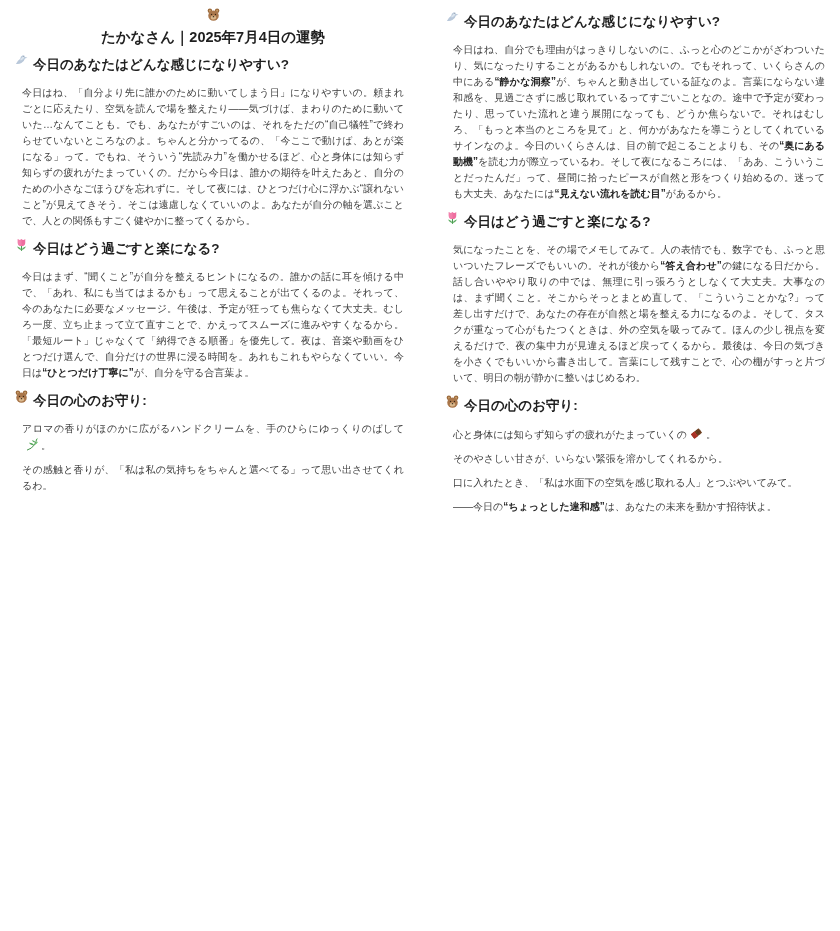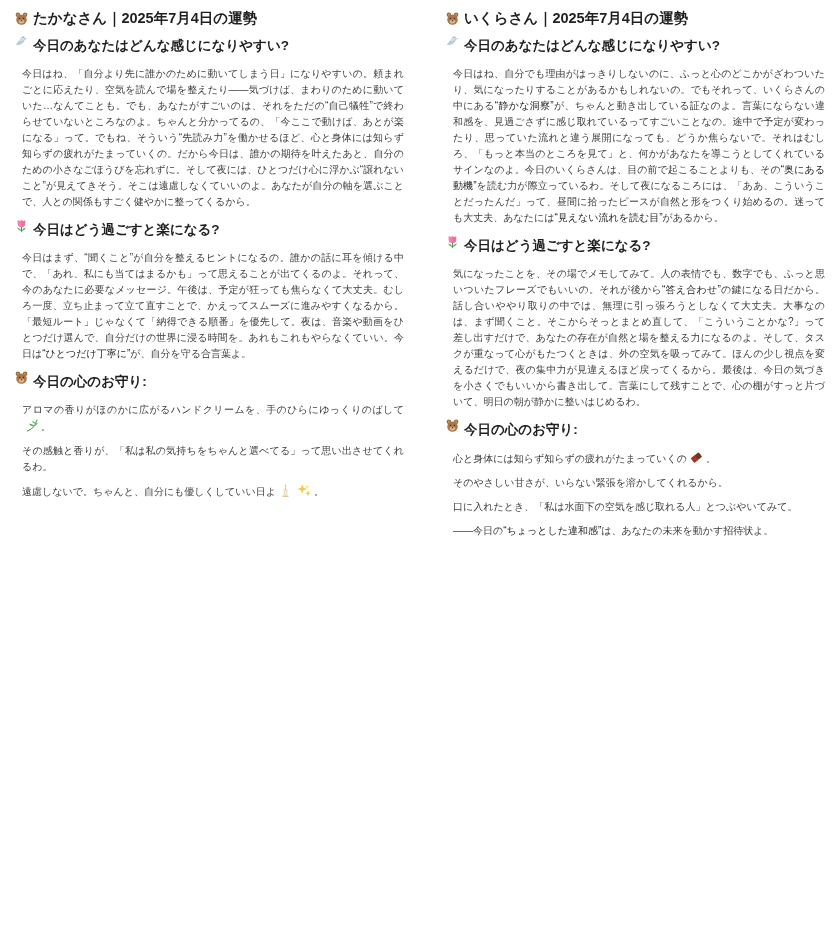--- a/index.html
+++ b/index.html
@@ -13,33 +13,33 @@
     display:flex;gap:33px;
     padding:5px 7px 8px 14px;
     box-sizing:border-box;
   }
   .col{flex:0 0 auto;}
   .col.left{width:398px;}
   .col.right{width:388px;}
   .title{
     margin:2px 0 4px;
     font-size:14.5px;font-weight:700;color:#1f1f1f;
-    display:flex;align-items:center;gap:4px;line-height:22px;
+    display:flex;align-items:center;gap:4px;line-height:22px;flex-direction:column;
   }
   .hd{
     margin:5px 0 1px;
     font-size:13.5px;font-weight:700;color:#1f1f1f;
     display:flex;gap:4px;line-height:24px;
   }
   .para{
     margin:8px;
     font-size:10px;line-height:16px;
     text-align:justify;
   }
-  .para .b{font-weight:400;color:#262626;}
+  .para .b{font-weight:700;color:#262626;}
   .ic{display:inline-flex;width:16px;height:16px;flex:0 0 auto;}
   .ic svg{width:100%;height:100%;display:block;}
   .ic.sm{width:15px;height:15px;}
   .ic.inline{display:inline-block;vertical-align:-3px;margin:0 2px;width:15px;height:15px;}
 </style>
 </head>
 <body>
 
 <main>
   <div id="columns">
@@ -101,50 +101,22 @@
           <span>今日の心のお守り:</span>
         </h2>
         <p class="para"><span>アロマの香りがほのかに広がるハンドクリームを、手のひらにゆっくりのばして</span><span class="ic inline"><svg viewBox="0 0 20 20">
               <path d="M4 17.5 Q10.5 15.5 13.8 10.5 Q16.5 6.5 16.8 2.8" stroke="#3f8f45" stroke-width="1.3" fill="none"></path>
               <path d="M13.8 10.5 Q10.3 7.2 6.5 7.8 Q9.4 12 13.8 10.5 Z" fill="#57a85c"></path>
               <path d="M15.6 6.9 Q13.2 4.2 10.3 4.4 Q12.4 8.2 15.6 6.9 Z" fill="#57a85c"></path>
               <path d="M13.8 10.5 Q17.4 9.4 18.8 6.4 Q14.9 6.6 13.8 10.5 Z" fill="#6fbf73"></path>
               <path d="M16.6 4.6 Q18.2 3.4 18.6 1.4 Q16.2 2 16.6 4.6 Z" fill="#6fbf73"></path>
             </svg></span><span>。</span></p>
         <p class="para"><span>その感触と香りが、「私は私の気持ちをちゃんと選べてる」って思い出させてくれるわ。</span></p>
-        <p class="para"><span>遠慮しないで。ちゃんと、自分にも優しくしていい日よ</span><span class="ic inline"><svg viewBox="0 0 20 20">
-              <path d="M10 1.5 Q12.2 4.3 10 7 Q7.8 4.3 10 1.5 Z" fill="#f5a623"></path>
-              <ellipse cx="10" cy="5.2" rx="0.9" ry="1.3" fill="#fde08a"></ellipse>
-              <rect x="9.6" y="6.8" width="0.8" height="1.5" fill="#8a7b52"></rect>
-              <rect x="7.3" y="8.2" width="5.4" height="8.6" rx="1" fill="#f2e7c4"></rect>
-              <path d="M7.3 9.3 Q10 10.5 12.7 9.3 L12.7 8.8 Q10 7.8 7.3 8.8 Z" fill="#e6d5a3"></path>
-              <rect x="5.8" y="16.8" width="8.4" height="1.7" rx="0.85" fill="#d8c9a0"></rect>
-            </svg></span><span class="ic inline"><svg viewBox="0 0 20 20">
-              <path d="M7 1.5 L8.6 6.4 L13.5 8 L8.6 9.6 L7 14.5 L5.4 9.6 L0.5 8 L5.4 6.4 Z" fill="#f7c843"></path>
-              <path d="M14.7 9.5 L15.7 12.5 L18.7 13.5 L15.7 14.5 L14.7 17.5 L13.7 14.5 L10.7 13.5 L13.7 12.5 Z" fill="#f7c843"></path>
-              <path d="M13.5 2 L14.2 4.3 L16.5 5 L14.2 5.7 L13.5 8 L12.8 5.7 L10.5 5 L12.8 4.3 Z" fill="#fbd66e"></path>
-            </svg></span><span>。</span></p>
       </section>
       <section class="col right">
-        <h1 class="title">
-          <span class="ic sm">
-            <svg viewBox="0 0 20 20">
-              <circle cx="5.2" cy="5" r="3" fill="#9b6a3c"></circle>
-              <circle cx="14.8" cy="5" r="3" fill="#9b6a3c"></circle>
-              <circle cx="5.2" cy="5" r="1.3" fill="#caa06c"></circle>
-              <circle cx="14.8" cy="5" r="1.3" fill="#caa06c"></circle>
-              <ellipse cx="10" cy="11.5" rx="7" ry="6.9" fill="#a9764a"></ellipse>
-              <ellipse cx="10" cy="14" rx="3.6" ry="2.8" fill="#dbb98d"></ellipse>
-              <circle cx="7.4" cy="9.9" r="0.9" fill="#3b2a18"></circle>
-              <circle cx="12.6" cy="9.9" r="0.9" fill="#3b2a18"></circle>
-              <ellipse cx="10" cy="12.9" rx="1.1" ry="0.8" fill="#3b2a18"></ellipse>
-            </svg>
-          </span>
-          <span>いくらさん｜2025年7月4日の運勢</span>
-        </h1>
         <h2 class="hd">
           <span class="ic sm">
             <svg viewBox="0 0 20 20">
               <path d="M2.5 14.5 Q6.5 15.5 9.8 13.4 Q13.8 10.9 14.6 7.2 L18 6.2 L14.9 5.2 Q14.2 2.4 11.2 3.2 Q8.4 4 8.4 7.6 Q5.2 9.2 2.5 14.5 Z" fill="#b9c8da"></path>
               <path d="M8.8 8.2 Q11.6 3.6 14.4 4.4 Q13.2 8.8 8.8 10.4 Z" fill="#dde6ef"></path>
               <circle cx="12.9" cy="4.9" r="0.45" fill="#55606e"></circle>
             </svg>
           </span>
           <span>今日のあなたはどんな感じになりやすい?</span>
         </h2>

